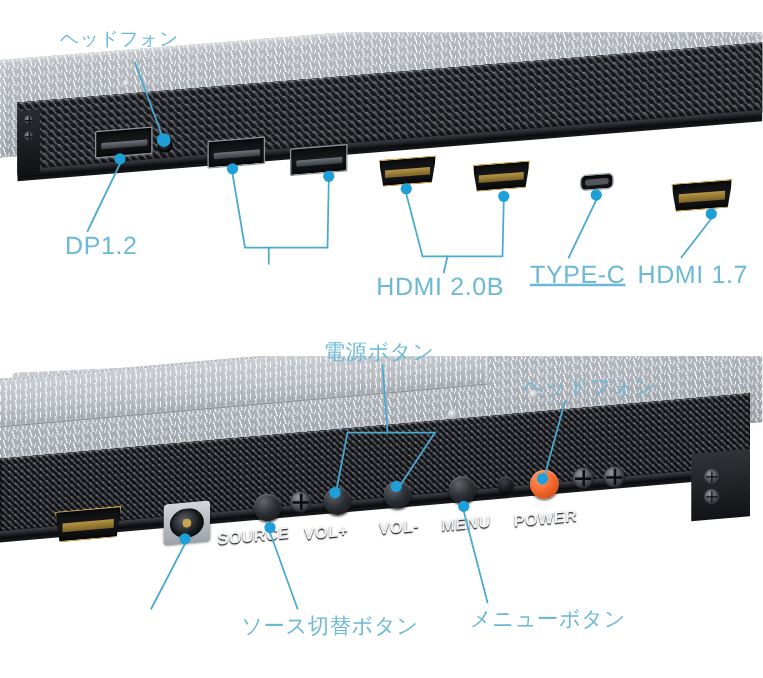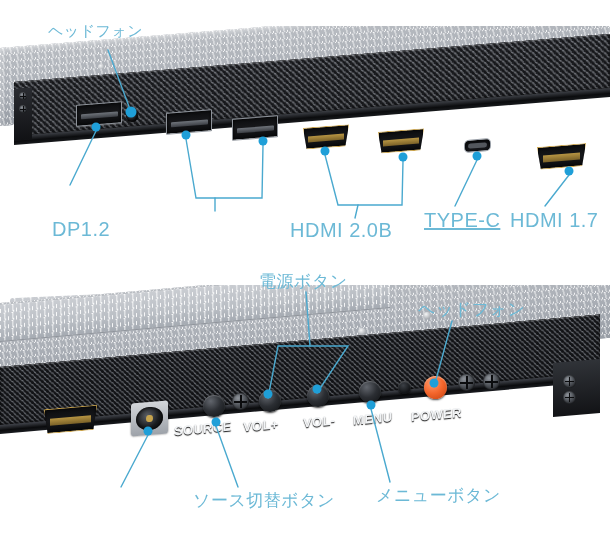--- a/index.html
+++ b/index.html
@@ -293,22 +293,22 @@
       <circle cx="268" cy="394" r="4.5"></circle>
       <circle cx="317" cy="389" r="4.5"></circle>
       <circle cx="434" cy="383" r="4.5"></circle>
       <circle cx="148" cy="431" r="4.5"></circle>
       <circle cx="216" cy="422" r="4.5"></circle>
       <circle cx="371" cy="405" r="4.5"></circle>
     </g>
   </svg>
 
   <div class="lbl lbl-jp" style="left:48px;top:22px;font-size:15px;">ヘッドフォン</div>
-  <div class="lbl lbl-en" style="left:52px;top:186px;font-size:20px;margin-top:32px;">DP1.2</div>
-  <div class="lbl lbl-en" style="left:290px;top:219px;font-size:20px;">HDMI 2.0B</div>
+  <div class="lbl lbl-en" style="left:52px;top:186px;font-size:20px;">DP1.2</div>
+  <div class="lbl lbl-en" style="left:301px;top:219px;font-size:20px;">HDMI 2.0B</div>
   <div class="lbl lbl-en" style="left:424px;top:209px;font-size:20px;text-decoration:underline;">TYPE-C</div>
   <div class="lbl lbl-en" style="left:510px;top:209px;font-size:20px;">HDMI 1.7</div>
 
   <div class="lbl lbl-jp" style="left:259px;top:270px;font-size:17px;">電源ボタン</div>
   <div class="lbl lbl-jp" style="left:418px;top:298px;font-size:17px;">ヘッドフォン</div>
   <div class="lbl lbl-jp" style="left:193px;top:489px;font-size:17px;">ソース切替ボタン</div>
   <div class="lbl lbl-jp" style="left:376px;top:484px;font-size:17px;">メニューボタン</div>
 
 </div>
 

